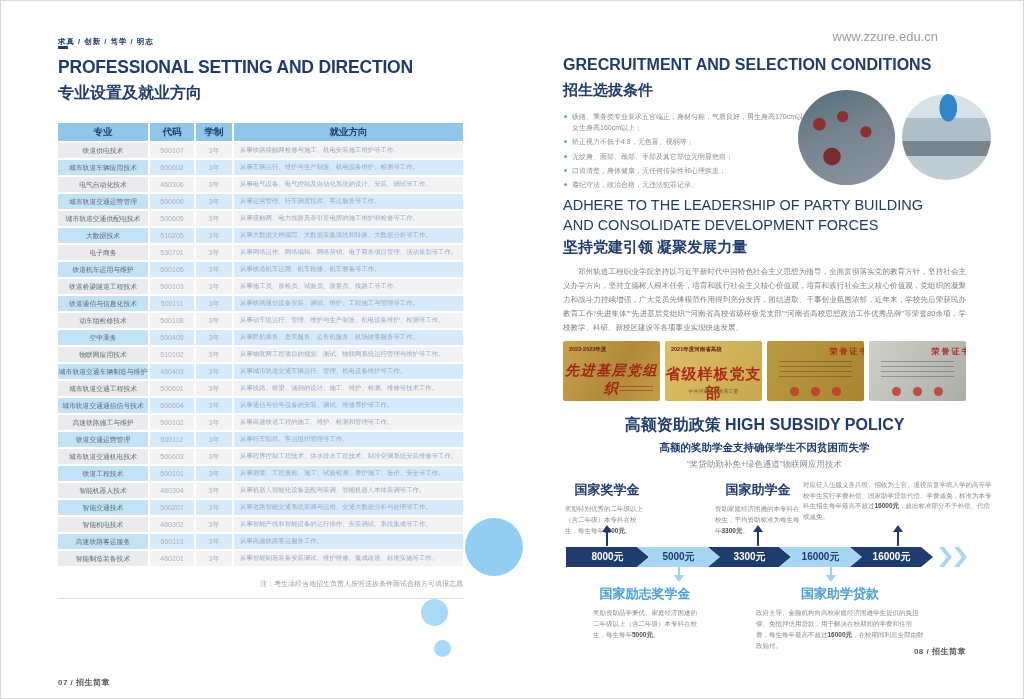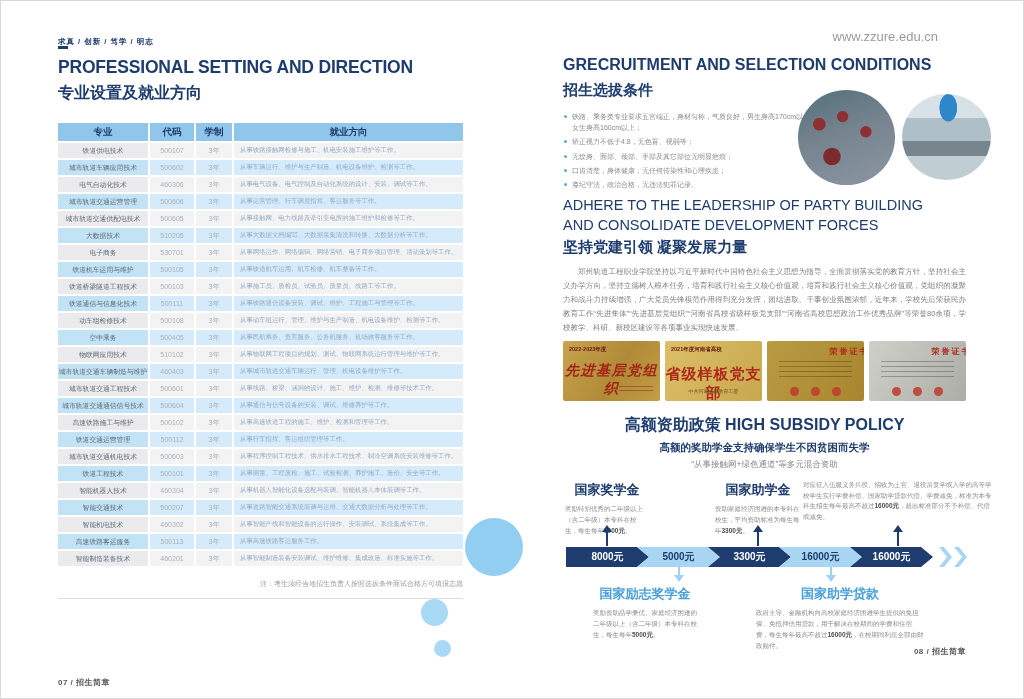--- a/index.html
+++ b/index.html
@@ -357,21 +357,21 @@
       <div class="cert-seals">
         <span></span>
           <span></span>
           <span></span>
       </div>
     </div>
   </div>
 
   <div class="abs sub-title">高额资助政策 HIGH SUBSIDY POLICY</div>
   <div class="abs sub-sub">高额的奖助学金支持确保学生不因贫困而失学</div>
-  <div class="abs sub-tag">“从事接触网+绿色通道”等多元混合资助</div>
+  <div class="abs sub-tag">“奖贷助勤补免+绿色通道”物联网应用技术</div>
 
   <div class="abs grant grant-t1">
     <div class="grant-title">国家奖学金</div>
     <div class="grant-body">奖励特别优秀的二年级以上（含二年级）本专科在校生，每生每年<b>8000元</b>。</div>
   </div>
   <div class="abs grant grant-t2">
     <div class="grant-title">国家助学金</div>
     <div class="grant-body">资助家庭经济困难的本专科在校生，平均资助标准为每生每年<b>3300元</b>。</div>
   </div>
   <div class="abs grant grant-t3">

